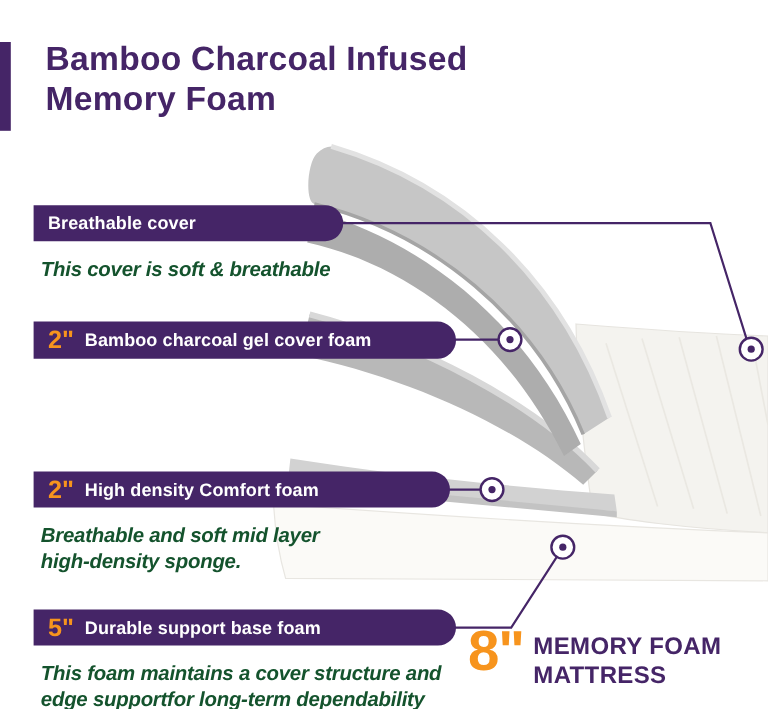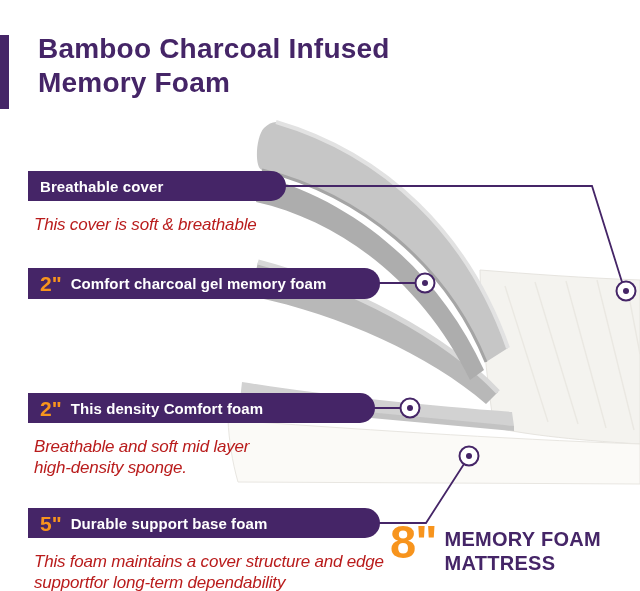--- a/index.html
+++ b/index.html
@@ -33,22 +33,22 @@
     padding:0 16px 0 12px;
   }
   .pill .size{
     color:var(--orange);font-size:21px;font-weight:bold;margin-right:9px;line-height:1;
   }
   .pill .size:empty{display:none;}
   .pill .label{
     color:#ffffff;font-size:15px;font-weight:bold;white-space:nowrap;letter-spacing:.1px;
   }
   .desc{
-    margin:13px 0 0 6px;font-size:17px;line-height:21px;font-weight:normal;font-style:italic;
-    color:#b91c1c;letter-spacing:-.2px;
+    margin:13px 0 0 6px;font-size:17px;line-height:21px;font-weight:bold;font-style:italic;
+    color:#14532d;letter-spacing:-.2px;
   }
   .c1{top:147px;} .c1 .pill{width:258px;} .c1 .desc{width:320px;}
   .c2{top:244px;} .c2 .pill{width:352px;height:31px;} .c2 .desc{width:258px;}
   .c3{top:369px;} .c3 .pill{width:347px;} .c3 .desc{width:252px;}
   .c4{top:484px;} .c4 .pill{width:352px;} .c4 .desc{width:358px;}
   
   .badge{position:absolute;left:390px;top:494px;display:flex;align-items:flex-start;z-index:3;}
   .badge-size{
     color:var(--orange);font-size:47px;font-weight:bold;line-height:1;letter-spacing:-1px;
   }
@@ -120,28 +120,28 @@
     <div class="pill">
 
       <span class="label">Breathable cover</span>
     </div>
     <p class="desc">This cover is soft &amp; breathable</p>
   </div>
 
   <div class="callout c2">
     <div class="pill">
       <span class="size">2"</span>
-      <span class="label">Comfort charcoal gel memory foam</span>
+      <span class="label">Bamboo charcoal gel cover foam</span>
     </div>
   </div>
 
   <div class="callout c3">
     <div class="pill">
       <span class="size">2"</span>
-      <span class="label">This density Comfort foam</span>
+      <span class="label">High density Comfort foam</span>
     </div>
     <p class="desc">Breathable and soft mid layer high-density sponge.</p>
   </div>
 
   <div class="callout c4">
     <div class="pill">
       <span class="size">5"</span>
       <span class="label">Durable support base foam</span>
     </div>
     <p class="desc">This foam maintains a cover structure and edge supportfor long-term dependability</p>

